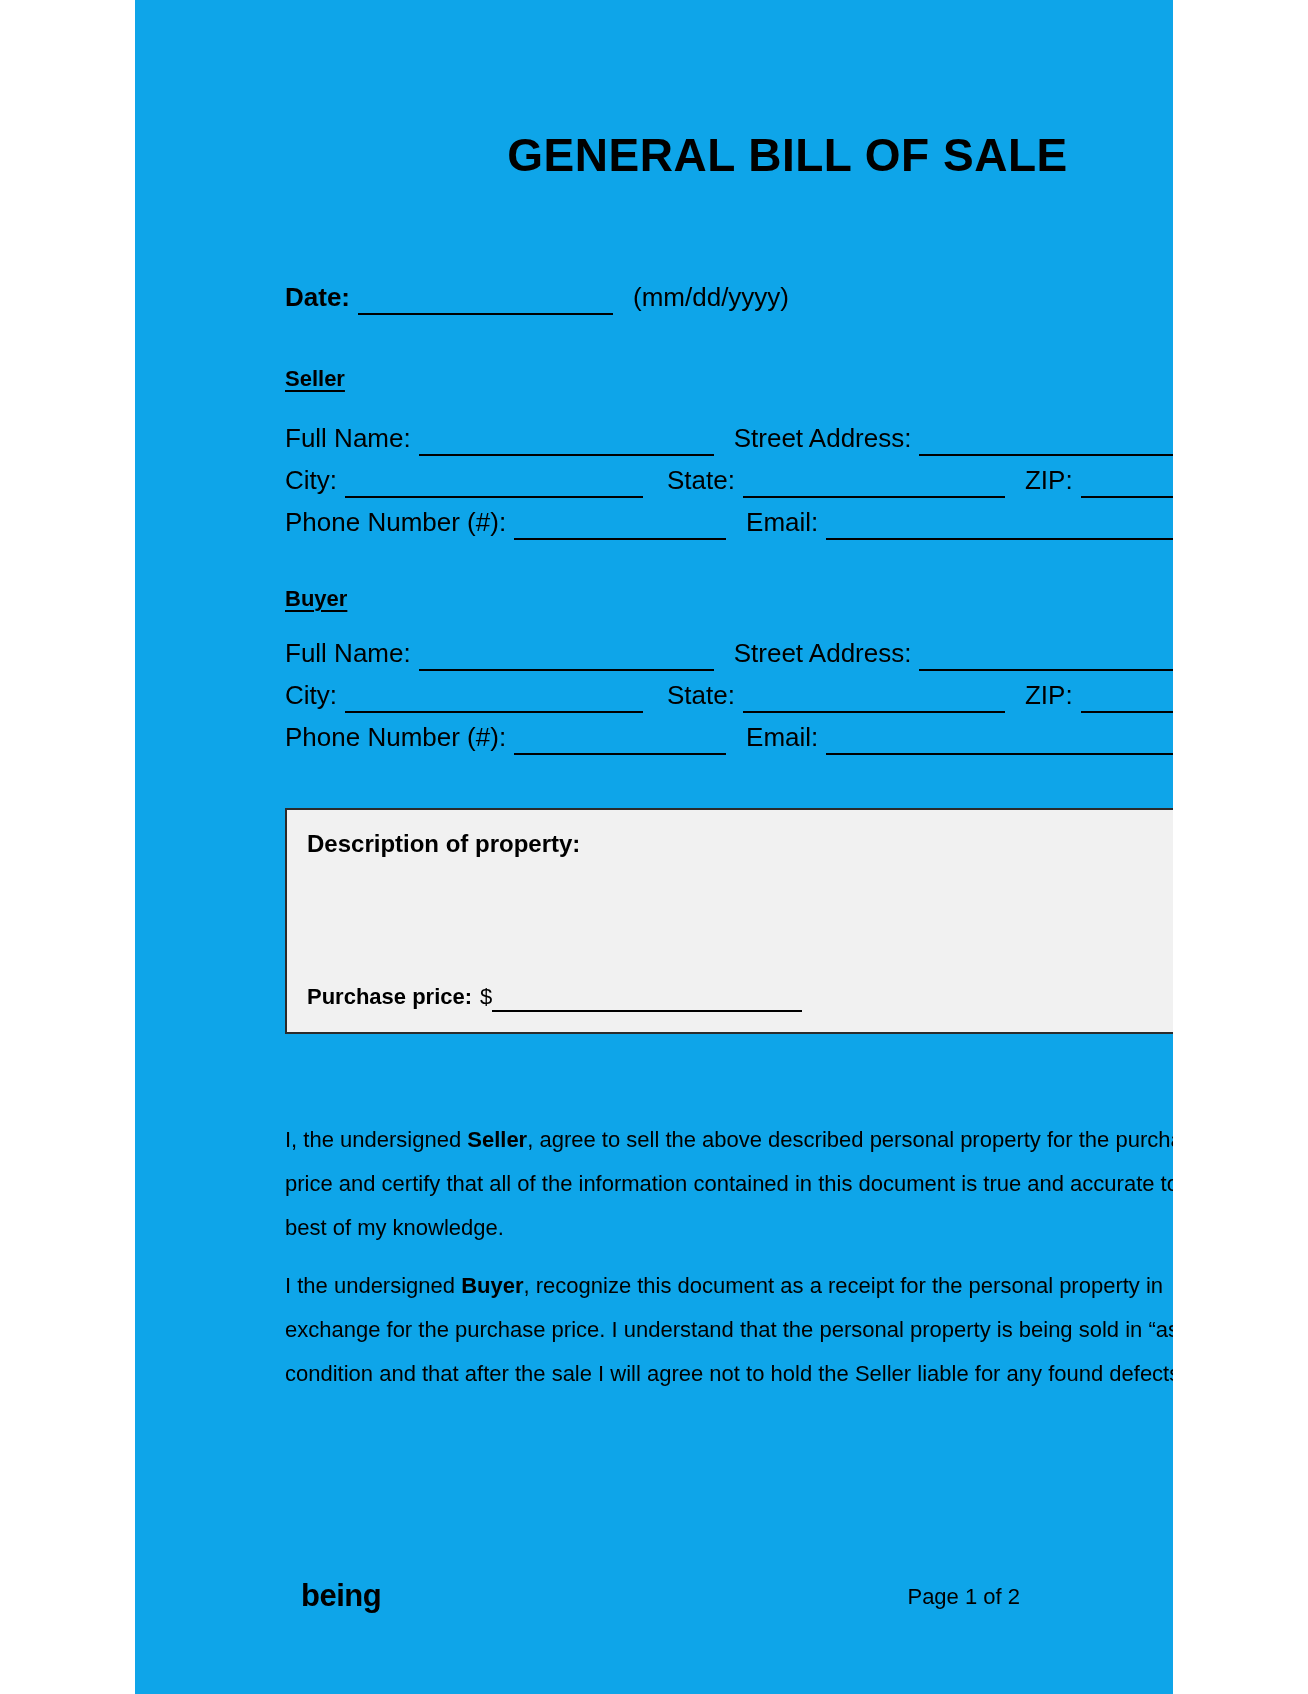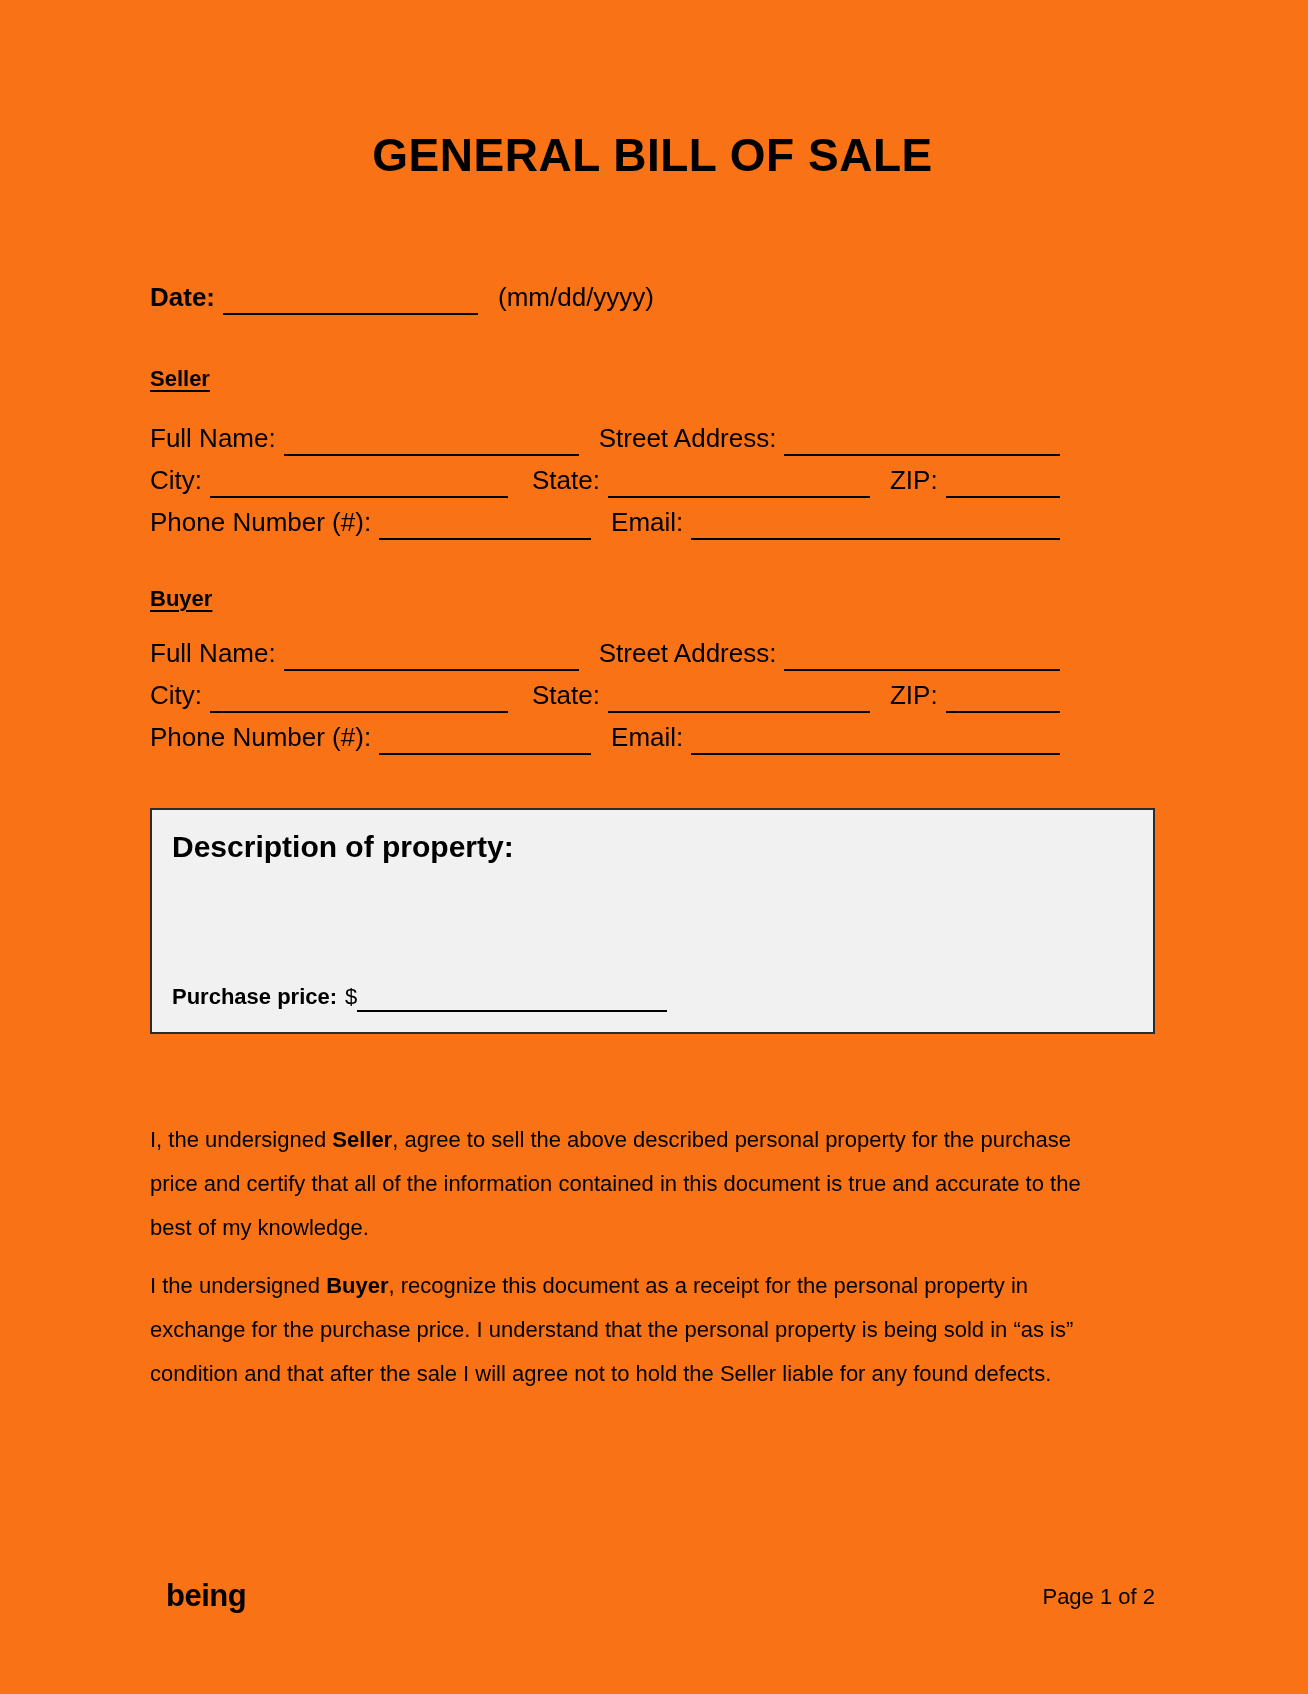--- a/index.html
+++ b/index.html
@@ -1,24 +1,24 @@
 <!DOCTYPE html>
 <html><head>
 <meta charset="utf-8">
 <style>
   * { margin: 0; padding: 0; box-sizing: border-box; }
   html, body { background: #ffffff; }
   body { font-family: "Liberation Sans", "DejaVu Sans", sans-serif; color: #000000; }
 
   .page {
     position: relative;
-    width: 1308px;
+    width: 1038px;
     height: 1694px;
     margin: 0 auto;
-    background: #f97316;
+    background: #0ea5e9;
     overflow: hidden;
   }
 
   .doc-title {
     position: absolute;
     left: 150px;
     top: 128px;
     width: 1005px;
     text-align: center;
     font-size: 46px;
@@ -64,21 +64,21 @@
     top: 808px;
     width: 1005px;
     height: 226px;
     background: #f1f1f1;
     border: 2px solid #2b2b2b;
   }
   .property-box .box-heading {
     position: absolute;
     left: 20px;
     top: 20px;
-    font-size: 30px;
+    font-size: 24px;
     font-weight: bold;
   }
   .property-box .price-row {
     position: absolute;
     left: 20px;
     bottom: 20px;
     display: flex;
     align-items: baseline;
     font-size: 22px;
     white-space: nowrap;

